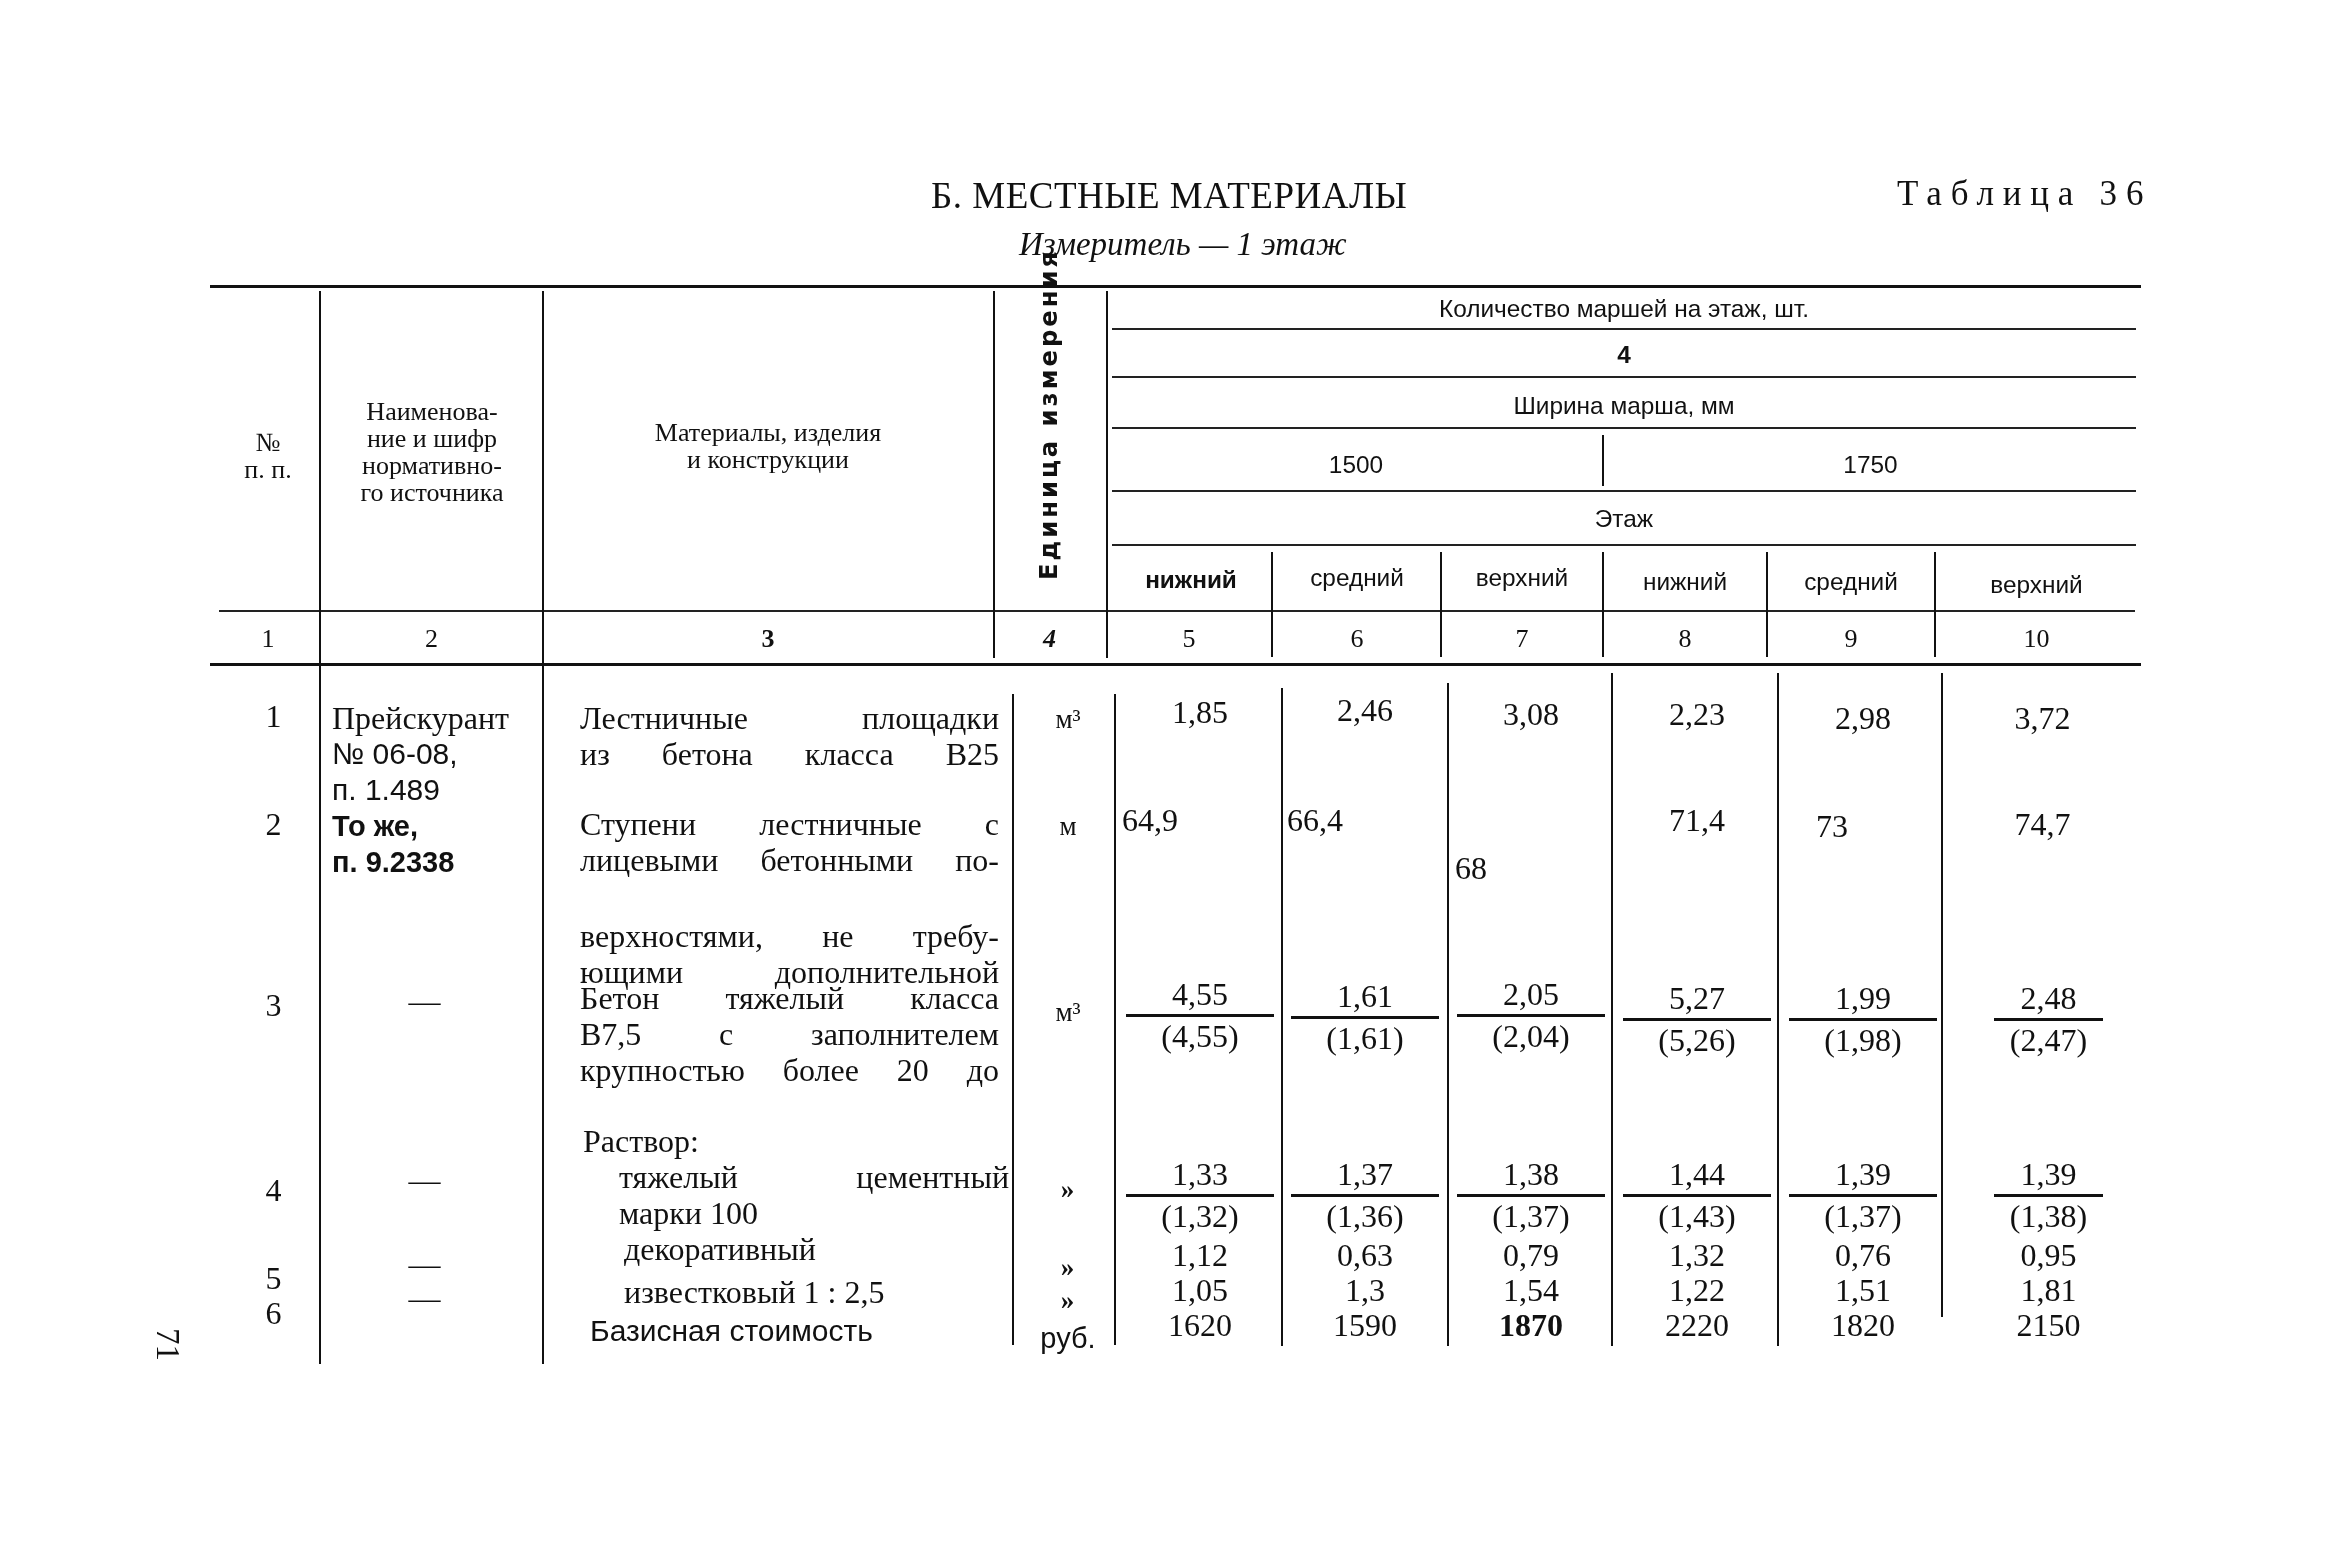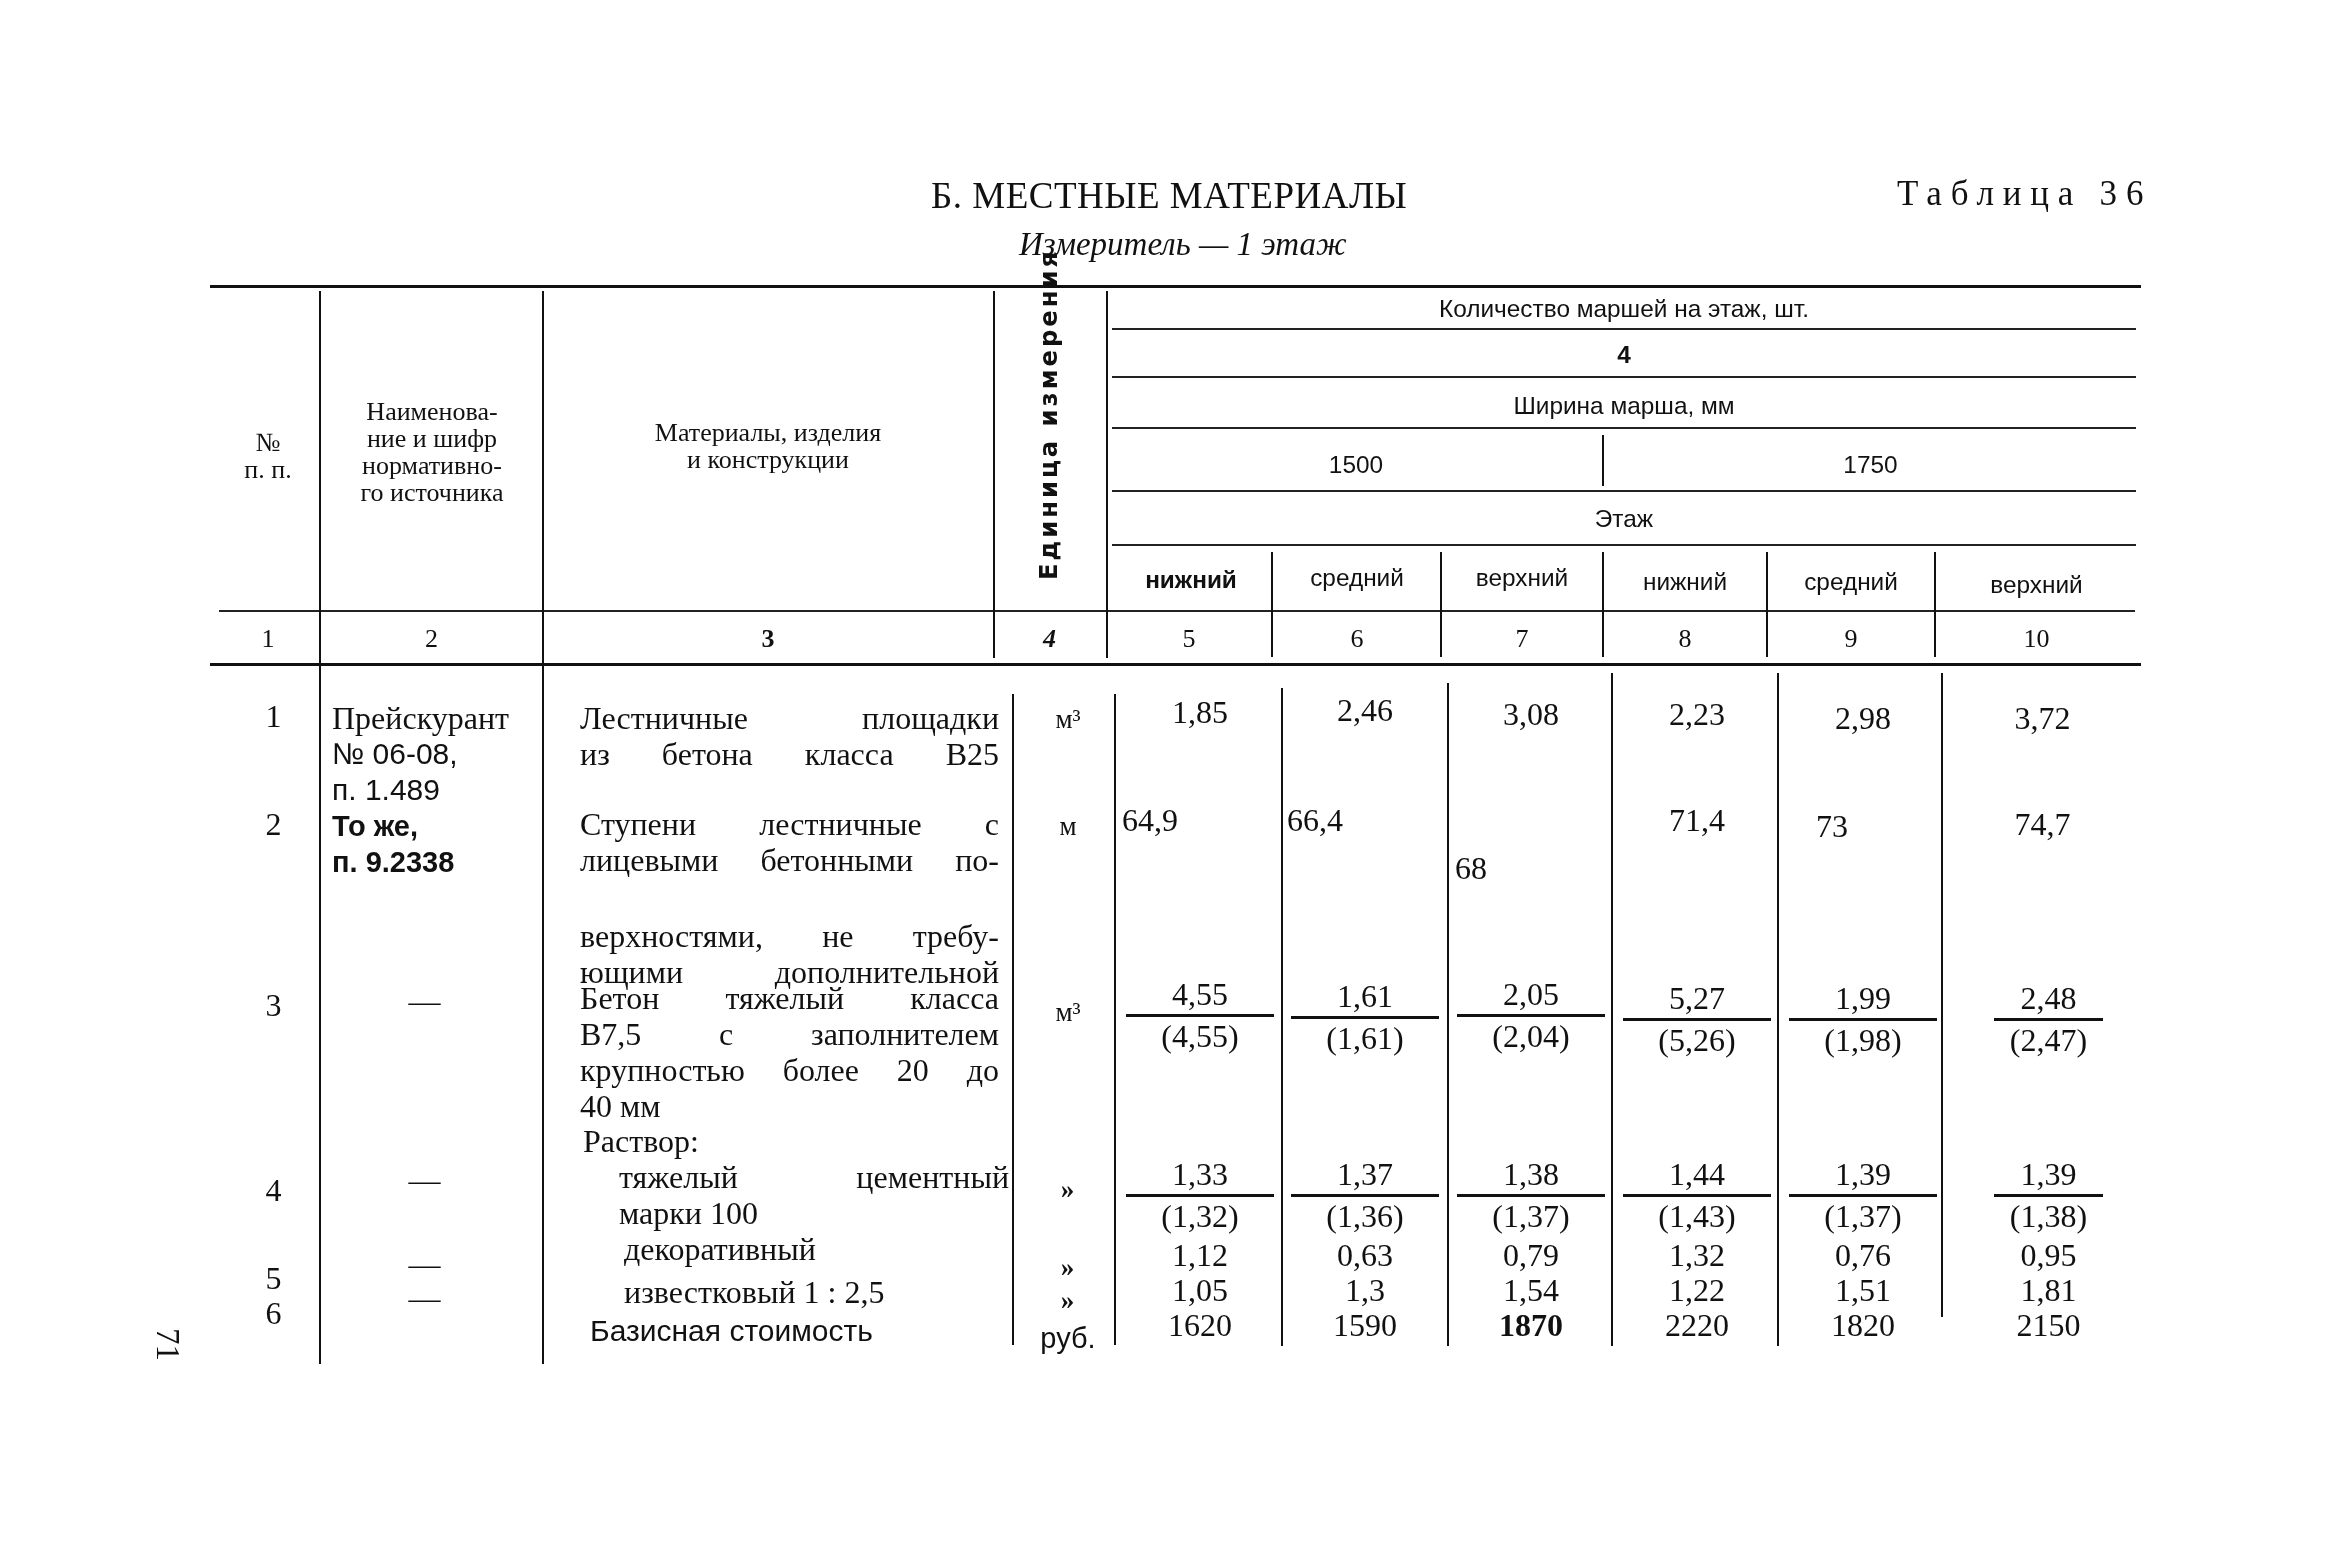--- a/index.html
+++ b/index.html
@@ -138,21 +138,20 @@
 <div class="num" style="left:1619px; top:802px; width:156px;">71,4</div>
 <div class="num" style="left:1816px; top:808px; width:78px; text-align:left;">73</div>
 <div class="num" style="left:1950px; top:806px; width:185px;">74,7</div>
 
 <div class="num" style="left:254px; top:987px; width:39px;">3</div>
 <div class="num" style="left:395px; top:983px; width:59px;">—</div>
 <div class="body-text just" style="left:580px; top:980px; width:419px;">
   <div style="text-align-last:justify;">Бетон тяжелый класса</div>
   <div style="text-align-last:justify;">В7,5 с заполнителем</div>
   <div style="text-align-last:justify;">крупностью более 20 до</div>
-  <div>40 мм</div>
 </div>
 <div class="num" style="left:1034px; top:997px; width:68px; font-size:27px;">м³</div>
 
 <div class="frac" style="left:1122px; top:977px; width:156px;">
   <div>4,55</div>
     <div class="bar"></div>
     <div>(4,55)</div>
 </div>
 <div class="frac" style="left:1287px; top:979px; width:156px;">
   <div>1,61</div>

